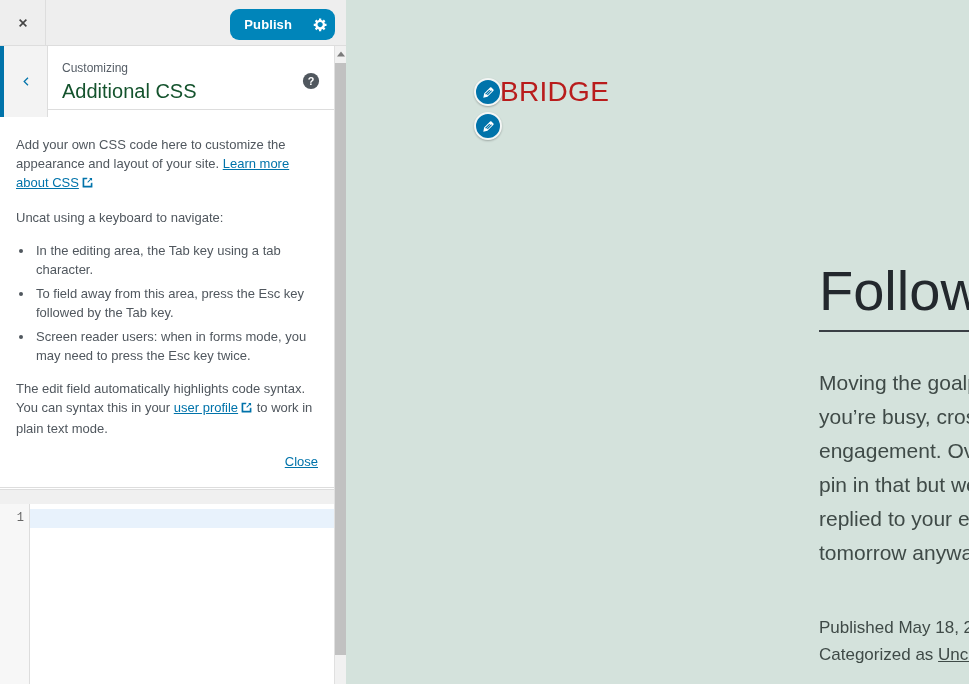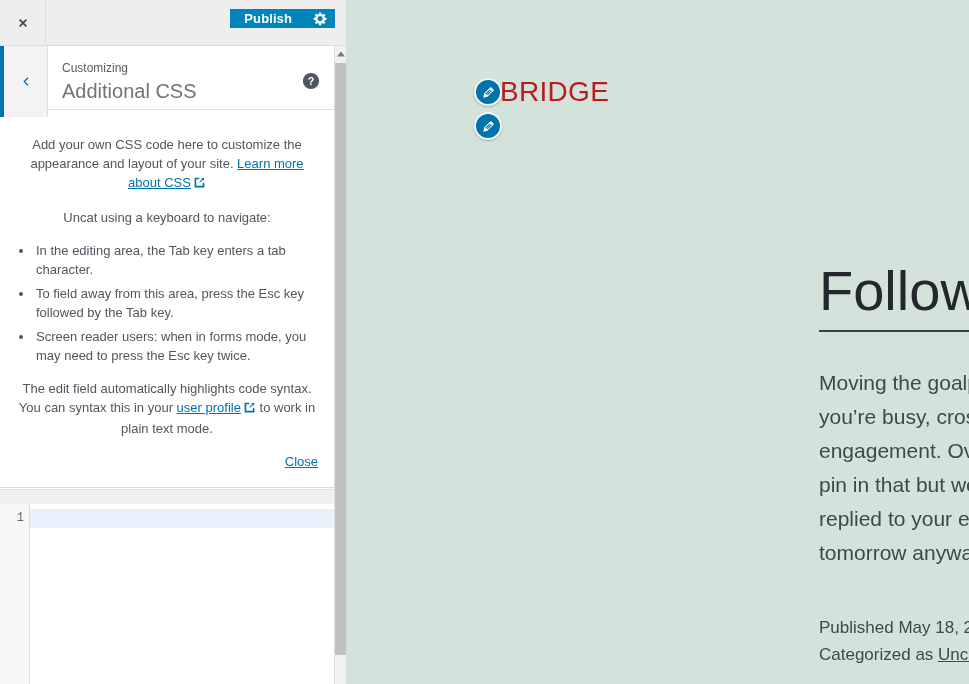--- a/index.html
+++ b/index.html
@@ -149,22 +149,22 @@
     justify-content: center;
     cursor: pointer;
     color: #444;
   }
 
   .publish-wrap {
     position: absolute;
     right: 11px;
     top: 9px;
     display: flex;
-    height: 19px;
-    border-radius: 0;
+    height: 31px;
+    border-radius: 9px;
     overflow: hidden;
   }
   .publish-btn {
     background: #0085ba;
     color: #fff;
     border: none;
     font-family: "Liberation Sans", sans-serif;
     font-size: 13px;
     font-weight: 600;
     padding: 0 13px 0 14px;
@@ -212,21 +212,21 @@
   }
   .section-eyebrow {
     font-size: 12px;
     line-height: 16px;
     color: #555d66;
     font-weight: 400;
   }
   .section-name {
     font-size: 20px;
     line-height: 26px;
-    color: #737373;
+    color: #14532d;
     font-weight: 400;
     margin-top: 2px;
   }
   .help-toggle {
     position: absolute;
     right: 14px;
     top: 26px;
     width: 18px;
     height: 18px;
     cursor: pointer;
@@ -239,21 +239,21 @@
     top: 119px;
     width: 334px;
     height: 369px;
     background: #fff;
     border-bottom: 1px solid #ddd;
     padding: 16px 16px 0 16px;
     font-size: 13px;
     line-height: 19px;
     color: #50575e;
   }
-  .help-panel p { margin-bottom: 14px; text-align: center; }
+  .help-panel p { margin-bottom: 14px; }
   .help-panel ul {
     margin: 0 0 14px 0;
     padding-left: 18px;
     list-style: disc;
   }
   .help-panel li {
     margin-bottom: 5px;
     padding-left: 2px;
   }
   .help-panel a {
@@ -442,21 +442,21 @@
 
     <div class="help-panel">
       <p><span>Add your own CSS code here to customize the appearance and layout of your site. </span><a href="#">Learn more about CSS</a><span class="ext-icon"><svg width="13" height="13" viewBox="0 0 20 20" fill="#0073aa" aria-hidden="true">
               <path d="M3 3h6v2H5v10h10v-4h2v6H3V3zm9.5 0H17v4.5l-1.75-1.75-4.5 4.5-1.0-1.0 4.5-4.5L12.5 3z"></path>
               <path d="M2.5 2.5h7.2v1.6H4.1v11.8h11.8v-5.6h1.6v7.2H2.5V2.5z"></path>
             </svg></span></p>
 
       <p>Uncat using a keyboard to navigate:</p>
 
       <ul>
-        <li>In the editing area, the Tab key enters a tab character.</li>
+        <li>In the editing area, the Tab key using a tab character.</li>
         <li>To field away from this area, press the Esc key followed by the Tab key.</li>
         <li>Screen reader users: when in forms mode, you may need to press the Esc key twice.</li>
       </ul>
 
       <p><span>The edit field automatically highlights code syntax. You can syntax this in your </span><a href="#">user profile</a><span class="ext-icon"><svg width="13" height="13" viewBox="0 0 20 20" fill="#0073aa" aria-hidden="true">
               <path d="M3 3h6v2H5v10h10v-4h2v6H3V3zm9.5 0H17v4.5l-1.75-1.75-4.5 4.5-1.0-1.0 4.5-4.5L12.5 3z"></path>
               <path d="M2.5 2.5h7.2v1.6H4.1v11.8h11.8v-5.6h1.6v7.2H2.5V2.5z"></path>
             </svg></span><span> to work in plain text mode.</span></p>
 
       <div class="close-help-row">

